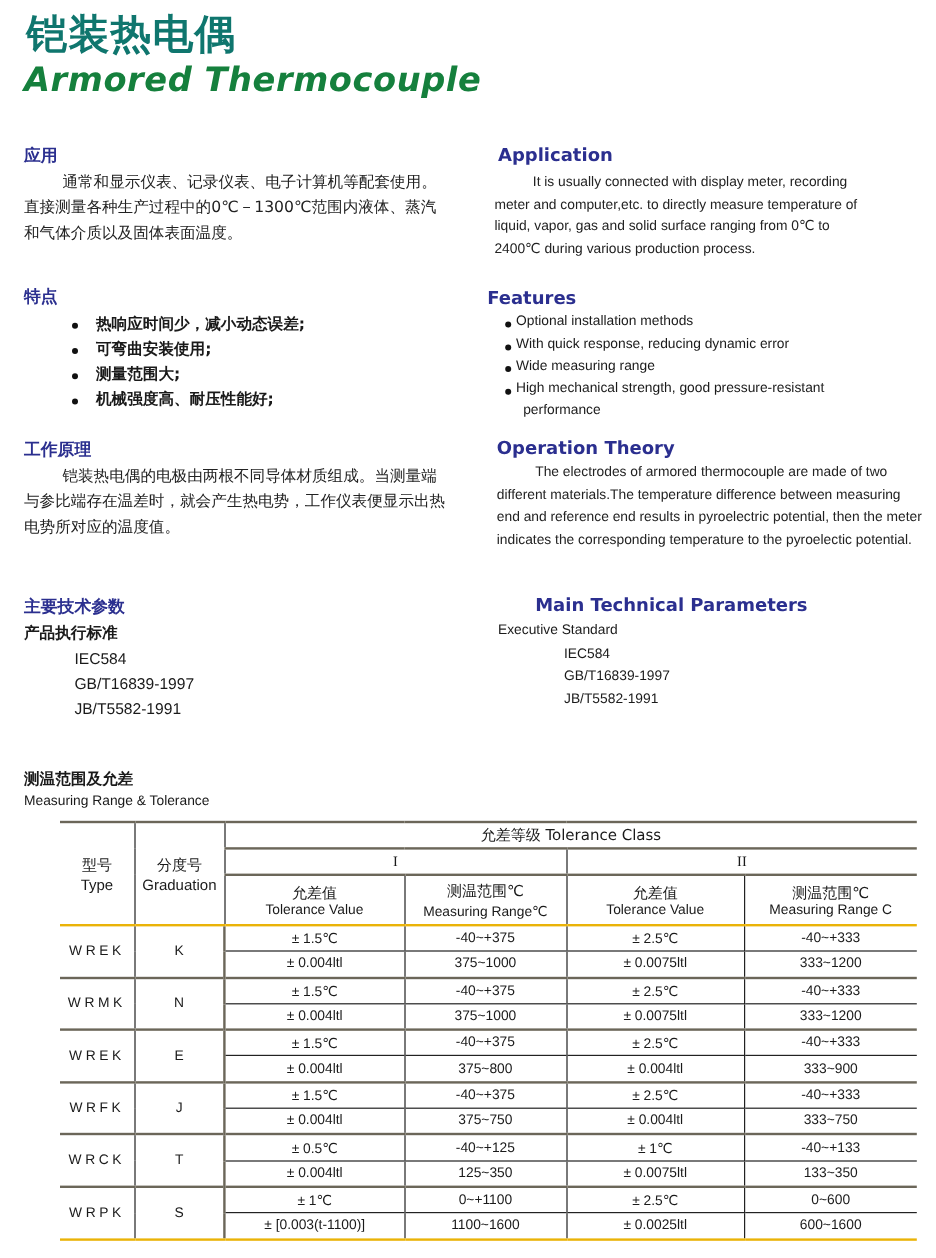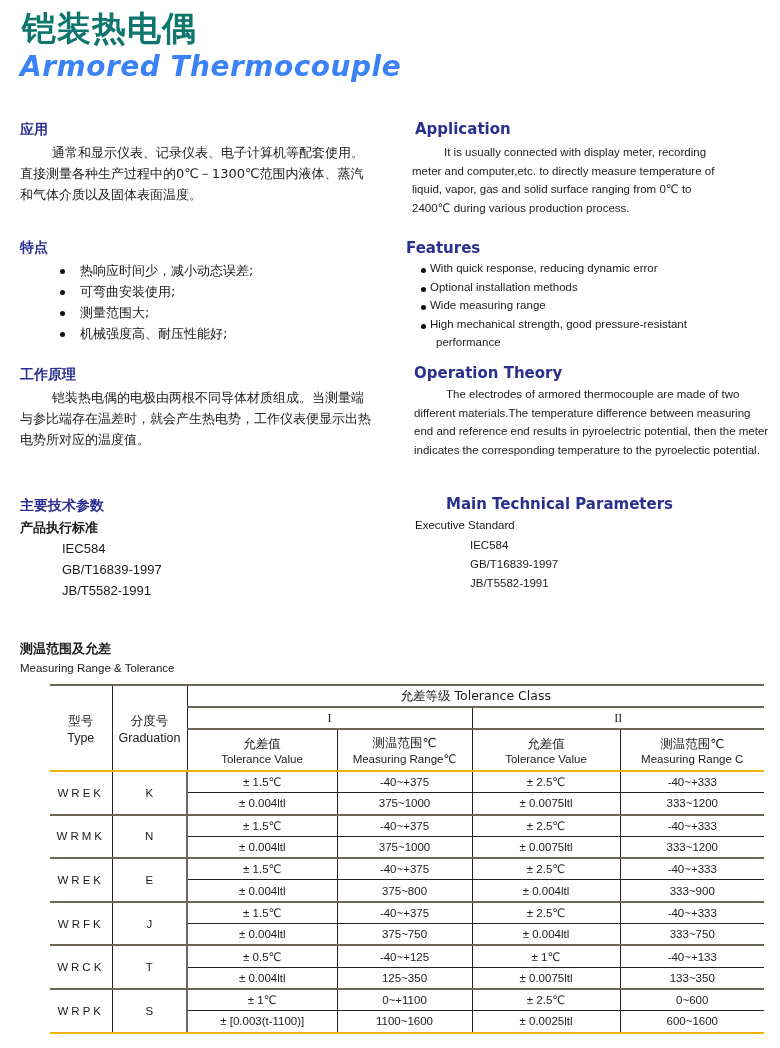--- a/index.html
+++ b/index.html
@@ -1,21 +1,21 @@
 <!DOCTYPE html>
 <html><head>
 <meta charset="utf-8">
 <style>
   html, body { margin: 0; padding: 0; background: #ffffff; }
   body { width: 780px; height: 1048px; position: relative; overflow: hidden;
          font-family: "Liberation Sans", "DejaVu Sans", sans-serif; color: #1a1a1a; }
   .abs { position: absolute; }
   .title-cn { left: 22px; top: 6px; font-size: 34px; font-weight: bold; color: #0f766e; letter-spacing: 1px;
               font-family: "DejaVu Sans", sans-serif; }
-  .title-en { left: 20px; top: 50px; font-size: 28px; font-weight: bold; font-style: italic; color: #3b82f6;
+  .title-en { left: 20px; top: 50px; font-size: 28px; font-weight: bold; font-style: italic; color: #15803d;
               font-family: "DejaVu Sans", sans-serif; letter-spacing: 0.5px; text-align: right; }
   .h-cn { font-size: 14px; font-weight: bold; color: #2b2f8f; font-family: "DejaVu Sans", sans-serif; }
   .h-en { font-size: 15px; font-weight: bold; color: #2b2f8f; font-family: "DejaVu Sans", sans-serif; }
   .p-cn { font-size: 13px; line-height: 21px; color: #222; font-family: "DejaVu Sans", sans-serif; }
   .p-en { font-size: 11.5px; line-height: 18.5px; color: #222; }
   .indent { text-indent: 32px; }
   ul.bul { margin: 0; padding: 0; list-style: none; }
   ul.bul li { position: relative; }
   .bul-cn li { padding-left: 20px; font-size: 13px; line-height: 21px; font-family: "DejaVu Sans", sans-serif; }
   .bul-cn li::before { content: ""; position: absolute; left: 0; top: 9px; width: 5px; height: 5px; border-radius: 50%; background: #111; }
@@ -43,30 +43,30 @@
 
 <div class="abs title-cn">铠装热电偶</div>
 <div class="abs title-en">Armored Thermocouple</div>
 
 <div class="abs h-cn" style="left:20px; top:121px;">应用</div>
 <div class="abs p-cn indent" style="left:20px; top:142px; width:352px;">通常和显示仪表、记录仪表、电子计算机等配套使用。直接测量各种生产过程中的0℃－1300℃范围内液体、蒸汽和气体介质以及固体表面温度。</div>
 <div class="abs h-en" style="left:415px; top:120px;">Application</div>
 <div class="abs p-en indent" style="left:412px; top:143px; width:305px;">It is usually connected with display meter, recording meter and computer,etc. to directly measure  temperature of liquid, vapor, gas and solid surface ranging from 0℃ to 2400℃ during various production process.</div>
 
 <div class="abs h-cn" style="left:20px; top:239px;">特点</div>
-<ul class="abs bul bul-cn" style="left:60px; top:260px;">
+<ul class="abs bul bul-cn" style="left:60px; top:260px;font-weight:bold;">
   <li>热响应时间少，减小动态误差;</li>
   <li>可弯曲安装使用;</li>
   <li>测量范围大;</li>
   <li>机械强度高、耐压性能好;</li>
 </ul>
 <div class="abs h-en" style="left:406px; top:239px;">Features</div>
 <ul class="abs bul bul-en" style="left:421px; top:259px;">
+  <li>Optional installation methods</li>
   <li>With quick response, reducing dynamic error</li>
-  <li>Optional installation methods</li>
   <li>Wide measuring range</li>
   <li>
     <span>High mechanical strength, good pressure-resistant</span>
     <span class="cont">performance</span>
   </li>
 </ul>
 
 <div class="abs h-cn" style="left:20px; top:366px;">工作原理</div>
 <div class="abs p-cn indent" style="left:20px; top:387px; width:352px;">铠装热电偶的电极由两根不同导体材质组成。当测量端与参比端存在温差时，就会产生热电势，工作仪表便显示出热电势所对应的温度值。</div>
 <div class="abs h-en" style="left:414px; top:364px;">Operation Theory</div>

